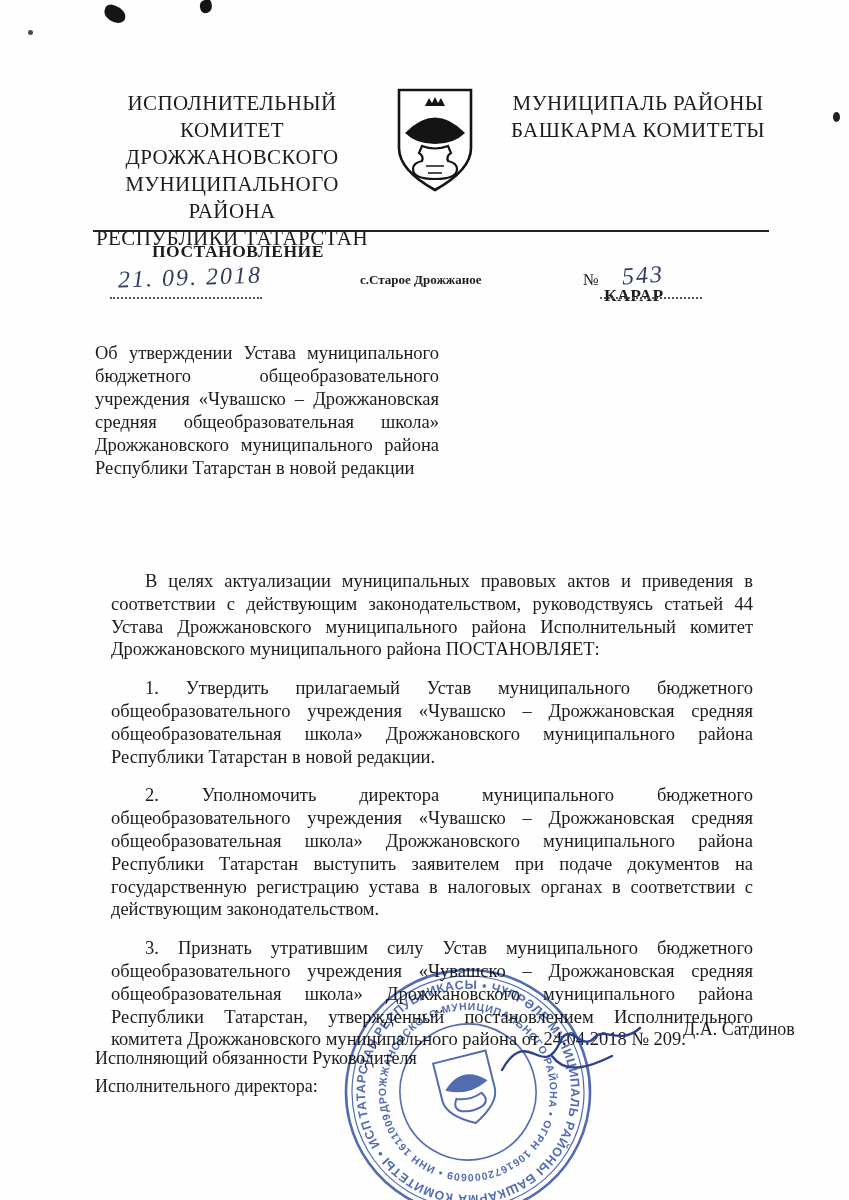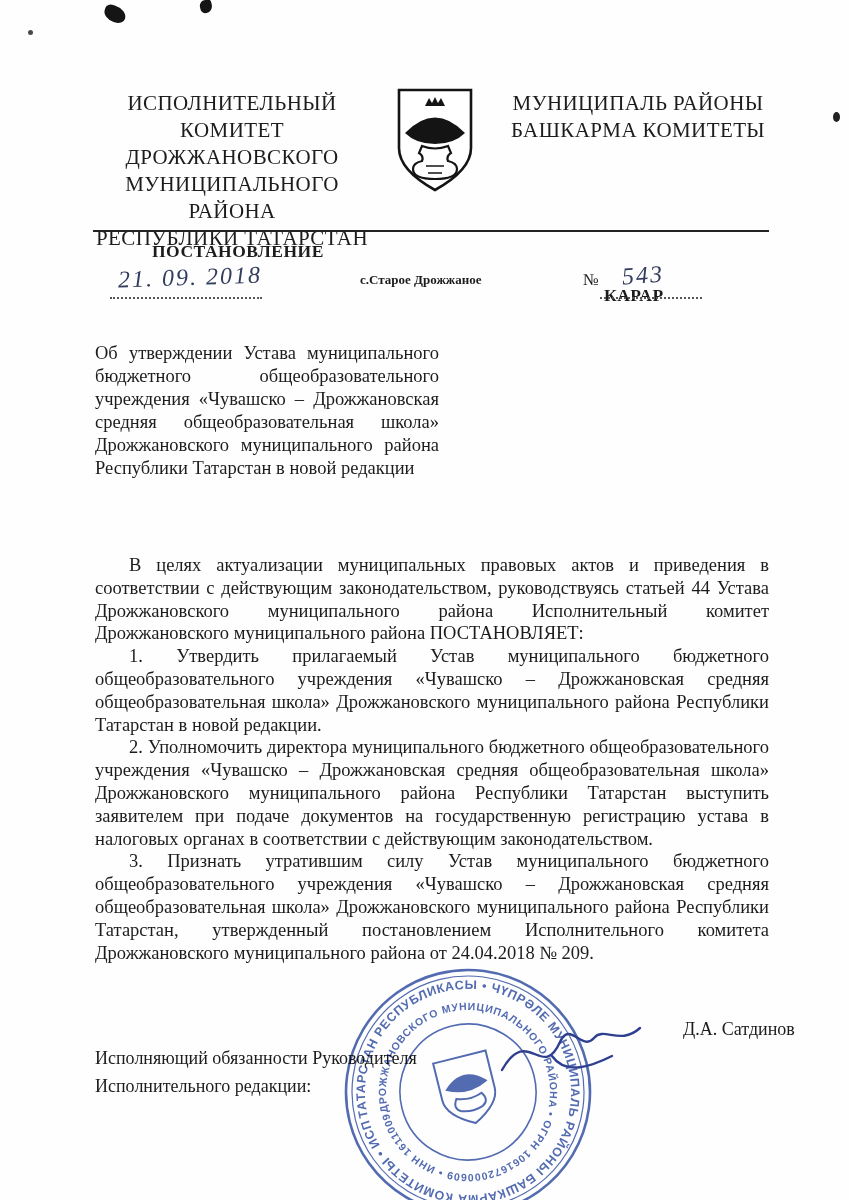--- a/index.html
+++ b/index.html
@@ -28,21 +28,21 @@
   .hand{font-style:italic;color:#333d5e;letter-spacing:2px;font-size:24px;}
   .hand-date{position:absolute;left:118px;top:264px;transform:rotate(-2deg);}
   .date-line{position:absolute;left:110px;top:297px;width:152px;border-bottom:2px dotted #555;}
   .place{position:absolute;left:360px;top:272px;font-weight:bold;font-size:13px;}
   .num-sign{position:absolute;left:583px;top:270px;font-size:16.5px;}
   .hand-num{position:absolute;left:622px;top:262px;transform:rotate(-4deg);}
   .num-line{position:absolute;left:600px;top:297px;width:102px;border-bottom:2px dotted #555;}
   
   .subject{position:absolute;left:95px;top:342px;width:344px;font-size:18.5px;line-height:23px;text-align:justify;}
   .doc-body{position:absolute;left:95px;top:554px;width:674px;font-size:18.5px;line-height:22.8px;text-align:justify;}
-  .doc-body p{margin:0;text-indent:34px;}
+  .doc-body p{margin:16px;text-indent:34px;}
   
   .sig-block{position:absolute;left:95px;top:1030px;font-size:18px;line-height:28px;margin-top:14px;}
   .sig-name{position:absolute;left:683px;top:1019px;font-size:18px;}
   .sig-stroke{position:absolute;left:496px;top:1018px;width:150px;height:76px;}
   
   .stamp{position:absolute;left:342px;top:966px;width:252px;height:252px;
          transform:rotate(-14deg);opacity:.88;mix-blend-mode:multiply;}
   .stamp text{font-family:"Liberation Sans",sans-serif;font-weight:bold;}
 </style>
 </head>
@@ -93,21 +93,21 @@
 
   <div class="doc-body">
     <p>В целях актуализации муниципальных правовых актов и приведения в соответствии с действующим законодательством, руководствуясь статьей 44 Устава Дрожжановского муниципального района Исполнительный комитет Дрожжановского муниципального района ПОСТАНОВЛЯЕТ:</p>
     <p>1. Утвердить прилагаемый Устав муниципального бюджетного общеобразовательного учреждения «Чувашско – Дрожжановская средняя общеобразовательная школа»  Дрожжановского муниципального района Республики Татарстан в новой редакции.</p>
     <p>2. Уполномочить директора муниципального бюджетного общеобразовательного учреждения «Чувашско – Дрожжановская средняя общеобразовательная школа»  Дрожжановского муниципального района Республики Татарстан выступить заявителем при подаче документов на государственную регистрацию устава в налоговых органах в соответствии с действующим законодательством.</p>
     <p>3. Признать утратившим силу Устав муниципального бюджетного общеобразовательного учреждения «Чувашско – Дрожжановская средняя общеобразовательная школа»  Дрожжановского муниципального района Республики Татарстан, утвержденный постановлением Исполнительного комитета Дрожжановского муниципального района от 24.04.2018 № 209.</p>
   </div>
 
   <div class="sig-block">
     <div>Исполняющий обязанности Руководителя</div>
-    <div>Исполнительного редакции:</div>
+    <div>Исполнительного директора:</div>
   </div>
   <div class="sig-name">Д.А. Сатдинов</div>
 
   <div class="stamp">
     <svg viewBox="0 0 252 252" width="252" height="252">
       <g fill="none" stroke="#3b57a8">
         <circle cx="126" cy="126" r="122" stroke-width="2.6"></circle>
         <circle cx="126" cy="126" r="116" stroke-width="1.2"></circle>
         <circle cx="126" cy="126" r="68" stroke-width="1.6"></circle>
       </g>

